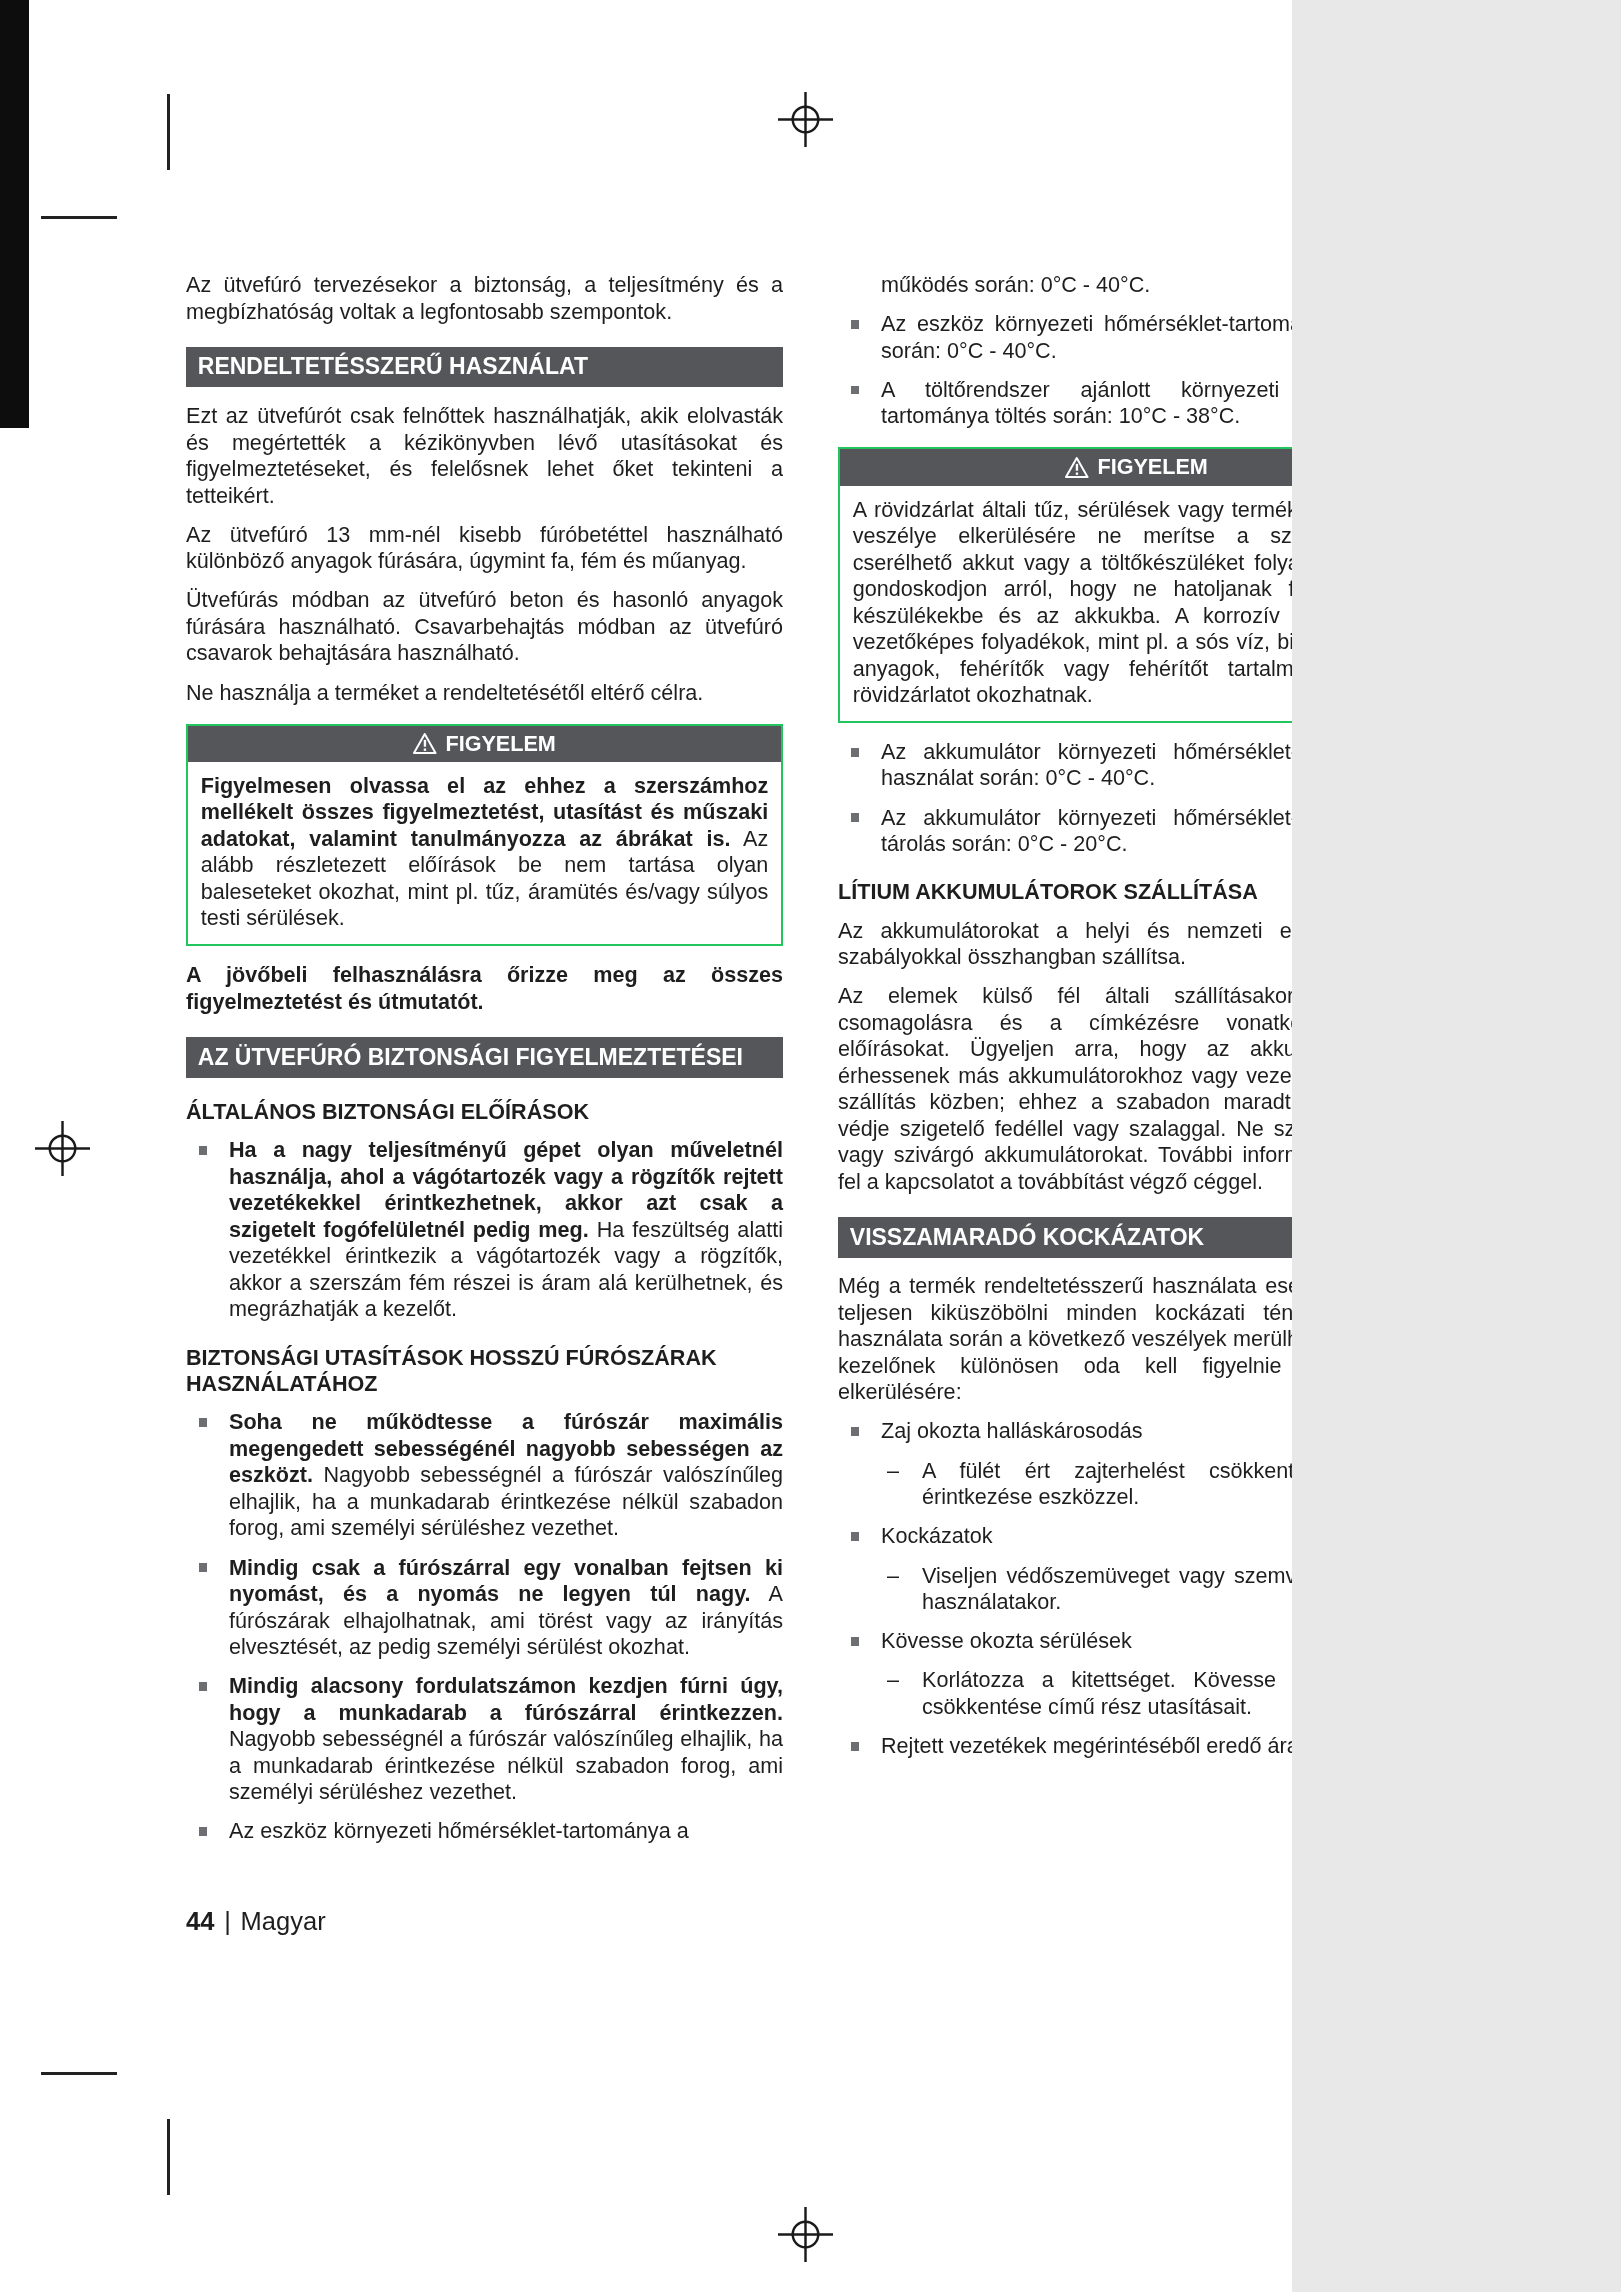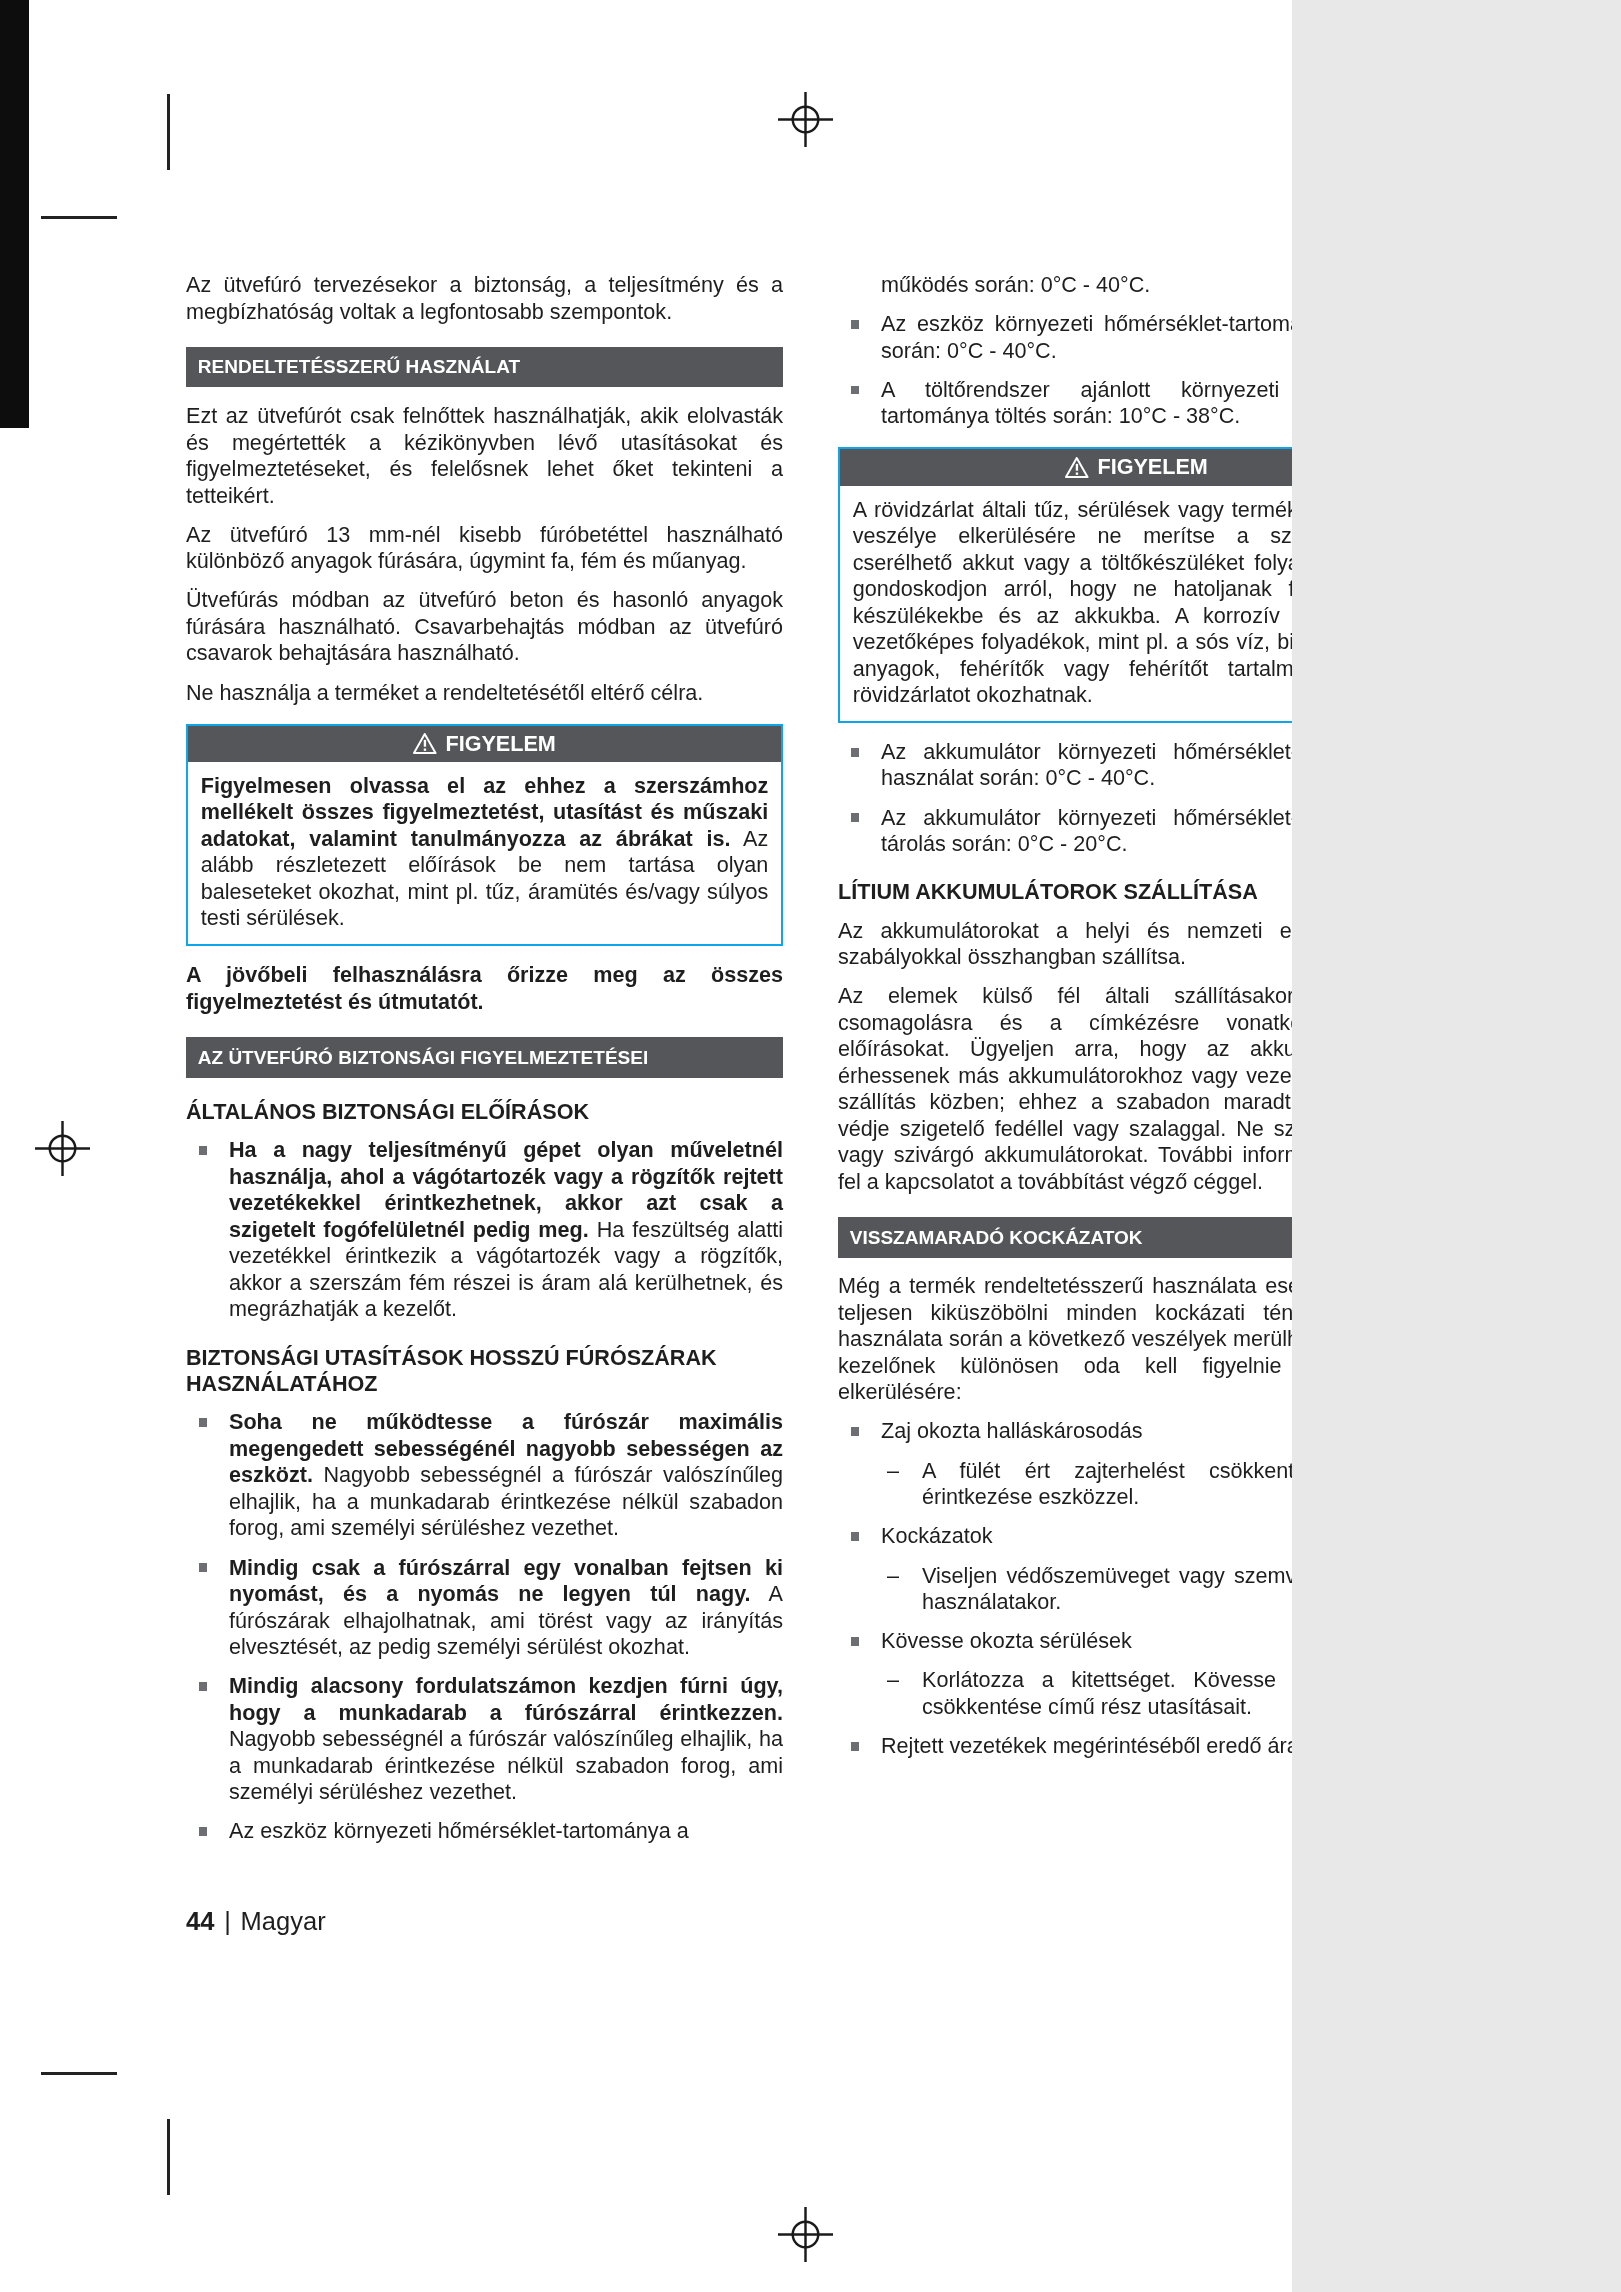--- a/index.html
+++ b/index.html
@@ -32,34 +32,34 @@
     font-size: 21.6px;
     line-height: 26.5px;
     text-align: justify;
   }
   .col p { margin: 0 0 12.7px 0; }
   .b { font-weight: bold; }
   .sec-header {
     background: var(--header_bar, #54565a);
     color: #ffffff;
     font-weight: bold;
-    font-size: 19px;
+    font-size: 23px;
     line-height: 29px;
     padding: 5.9px 11.8px;
     margin: 21.6px 0 15.7px 0;
     text-align: left;
   }
   .sec-header:first-child { margin-top: 0; }
   .subheader {
     font-weight: bold;
     text-align: left;
     margin: 21.6px 0 11.8px 0;
   }
   .warn-box {
-    border: 2px solid #0ea5e9;
+    border: 2px solid #22c55e;
     margin: 17.6px 0 15.7px 0;
   }
   .warn-head {
     background: var(--header_bar, #54565a);
     color: #fff;
     font-weight: bold;
     font-size: 21.6px;
     padding: 4.9px 0;
     display: flex;
     align-items: center;

